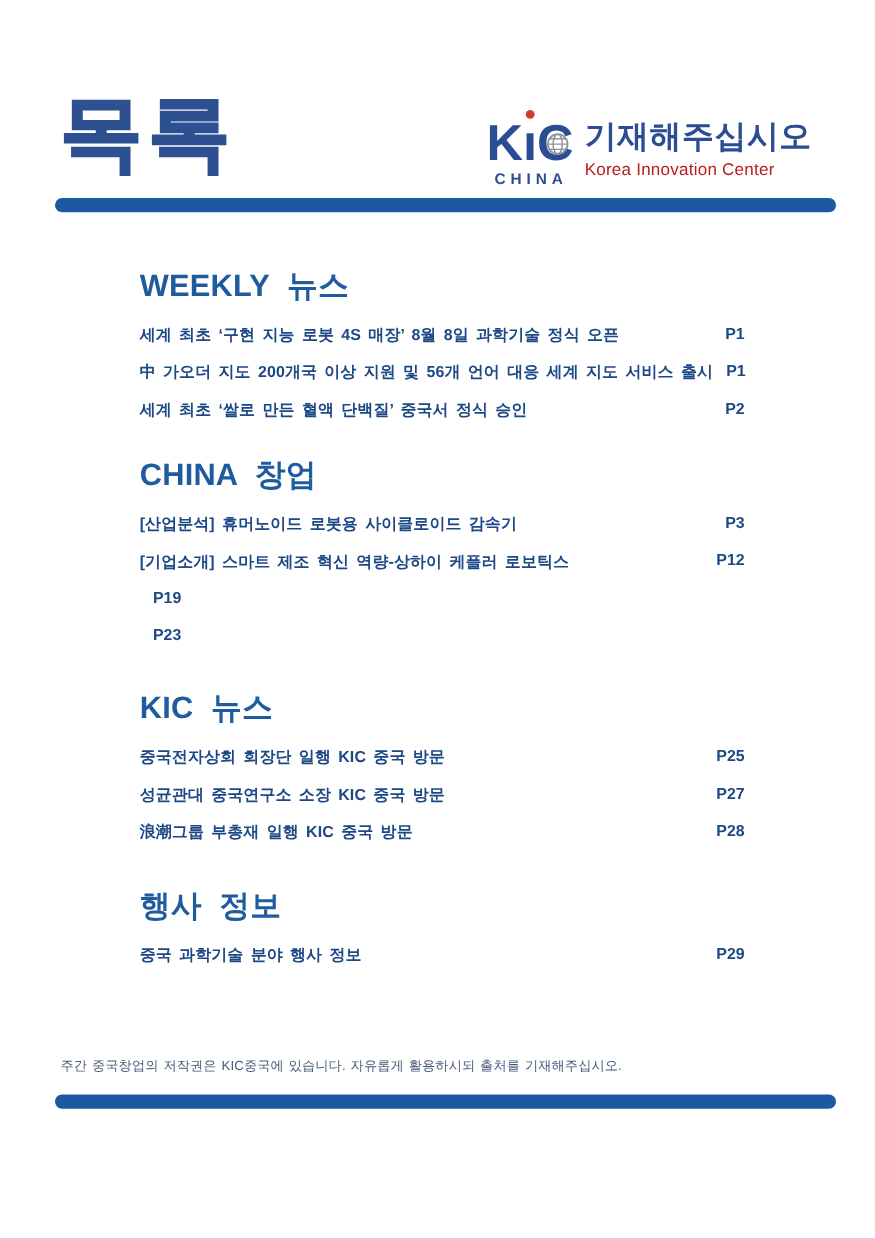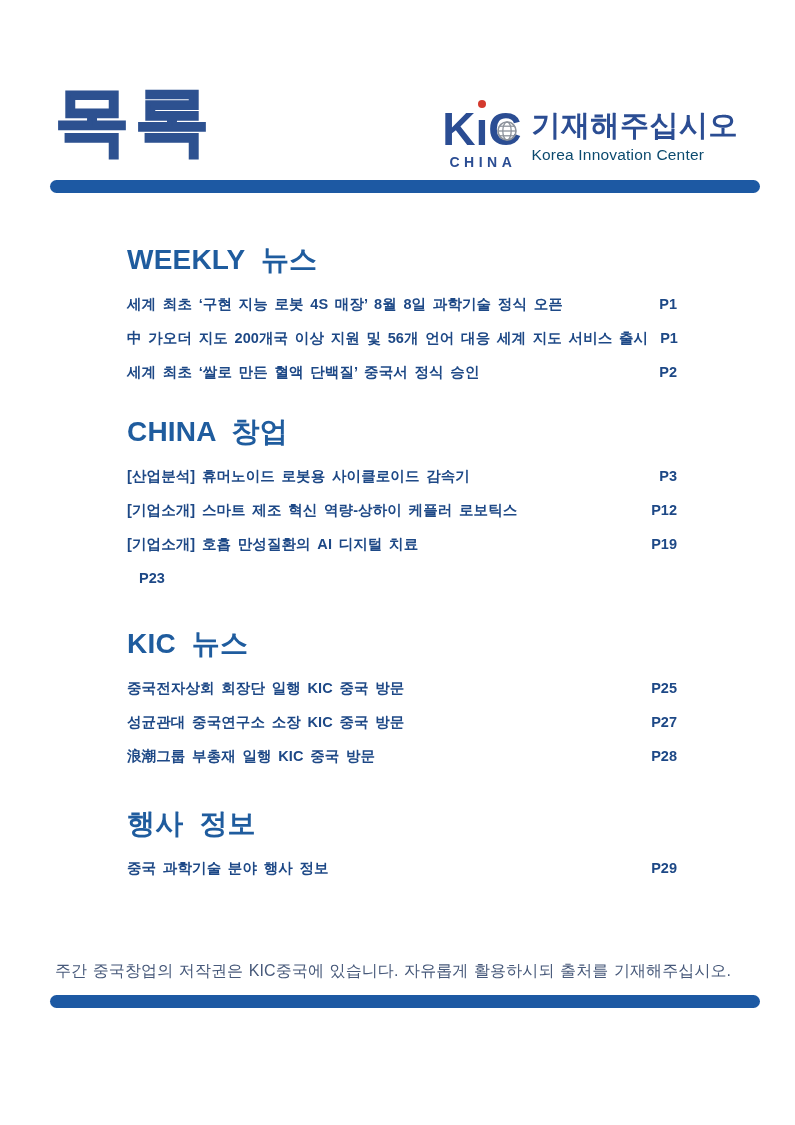--- a/index.html
+++ b/index.html
@@ -33,21 +33,21 @@
   .logo-c svg{position:absolute;left:8px;top:14px;}
   .logo-china{
     font-size:14px;font-weight:700;color:#2b4d93;letter-spacing:4.5px;
     margin-top:2px;margin-left:2px;
   }
   .logo-right{display:flex;flex-direction:column;margin-top:4px;}
   .logo-kr{
     font-size:29px;font-weight:800;color:#2b4d93;letter-spacing:0.5px;line-height:1.1;
   }
   .logo-en{
-    font-size:15.5px;font-weight:500;color:#0c4a6e;margin-top:4px;letter-spacing:0.2px;
+    font-size:15.5px;font-weight:500;color:#b91c1c;margin-top:4px;letter-spacing:0.2px;
   }
   
   .bar{
     position:absolute;left:50px;width:710px;height:13px;border-radius:7px;
     background:#1d59a3;
   }
   .bar-top{top:180px;}
   .bar-bottom{top:995px;}
   
   .section{position:absolute;left:127px;width:550px;}
@@ -69,21 +69,21 @@
     white-space:nowrap;letter-spacing:0.1px;word-spacing:2.5px;
   }
   .row-page{
     font-size:14.5px;font-weight:700;color:#1d4886;margin-left:12px;
     white-space:nowrap;
     text-align:right;
   }
   
   .footer-note{
     position:absolute;left:55px;top:961px;width:710px;
-    font-size:16px;font-weight:400;color:#47597a;
+    font-size:12px;font-weight:400;color:#47597a;
     white-space:nowrap;letter-spacing:0.1px;word-spacing:1px;
   }
 </style>
 </head>
 <body>
 
 <div class="page-title">목록</div>
 
 <div class="logo">
   <div class="logo-left">
@@ -131,21 +131,20 @@
   <div class="rows">
     <div class="row">
       <span class="row-title">[산업분석] 휴머노이드 로봇용 사이클로이드 감속기</span>
       <span class="row-page">P3</span>
     </div>
     <div class="row">
       <span class="row-title">[기업소개] 스마트 제조 혁신 역량-상하이 케플러 로보틱스</span>
       <span class="row-page">P12</span>
     </div>
     <div class="row">
-      <span class="row-title">[기업소개] 호흡 만성질환의 AI 디지털 치료</span>
       <span class="row-page">P19</span>
     </div>
     <div class="row">
       <span class="row-page">P23</span>
     </div>
   </div>
 </div>
 
 <div class="section sec-kic">
   <div class="section-heading">KIC 뉴스</div>

